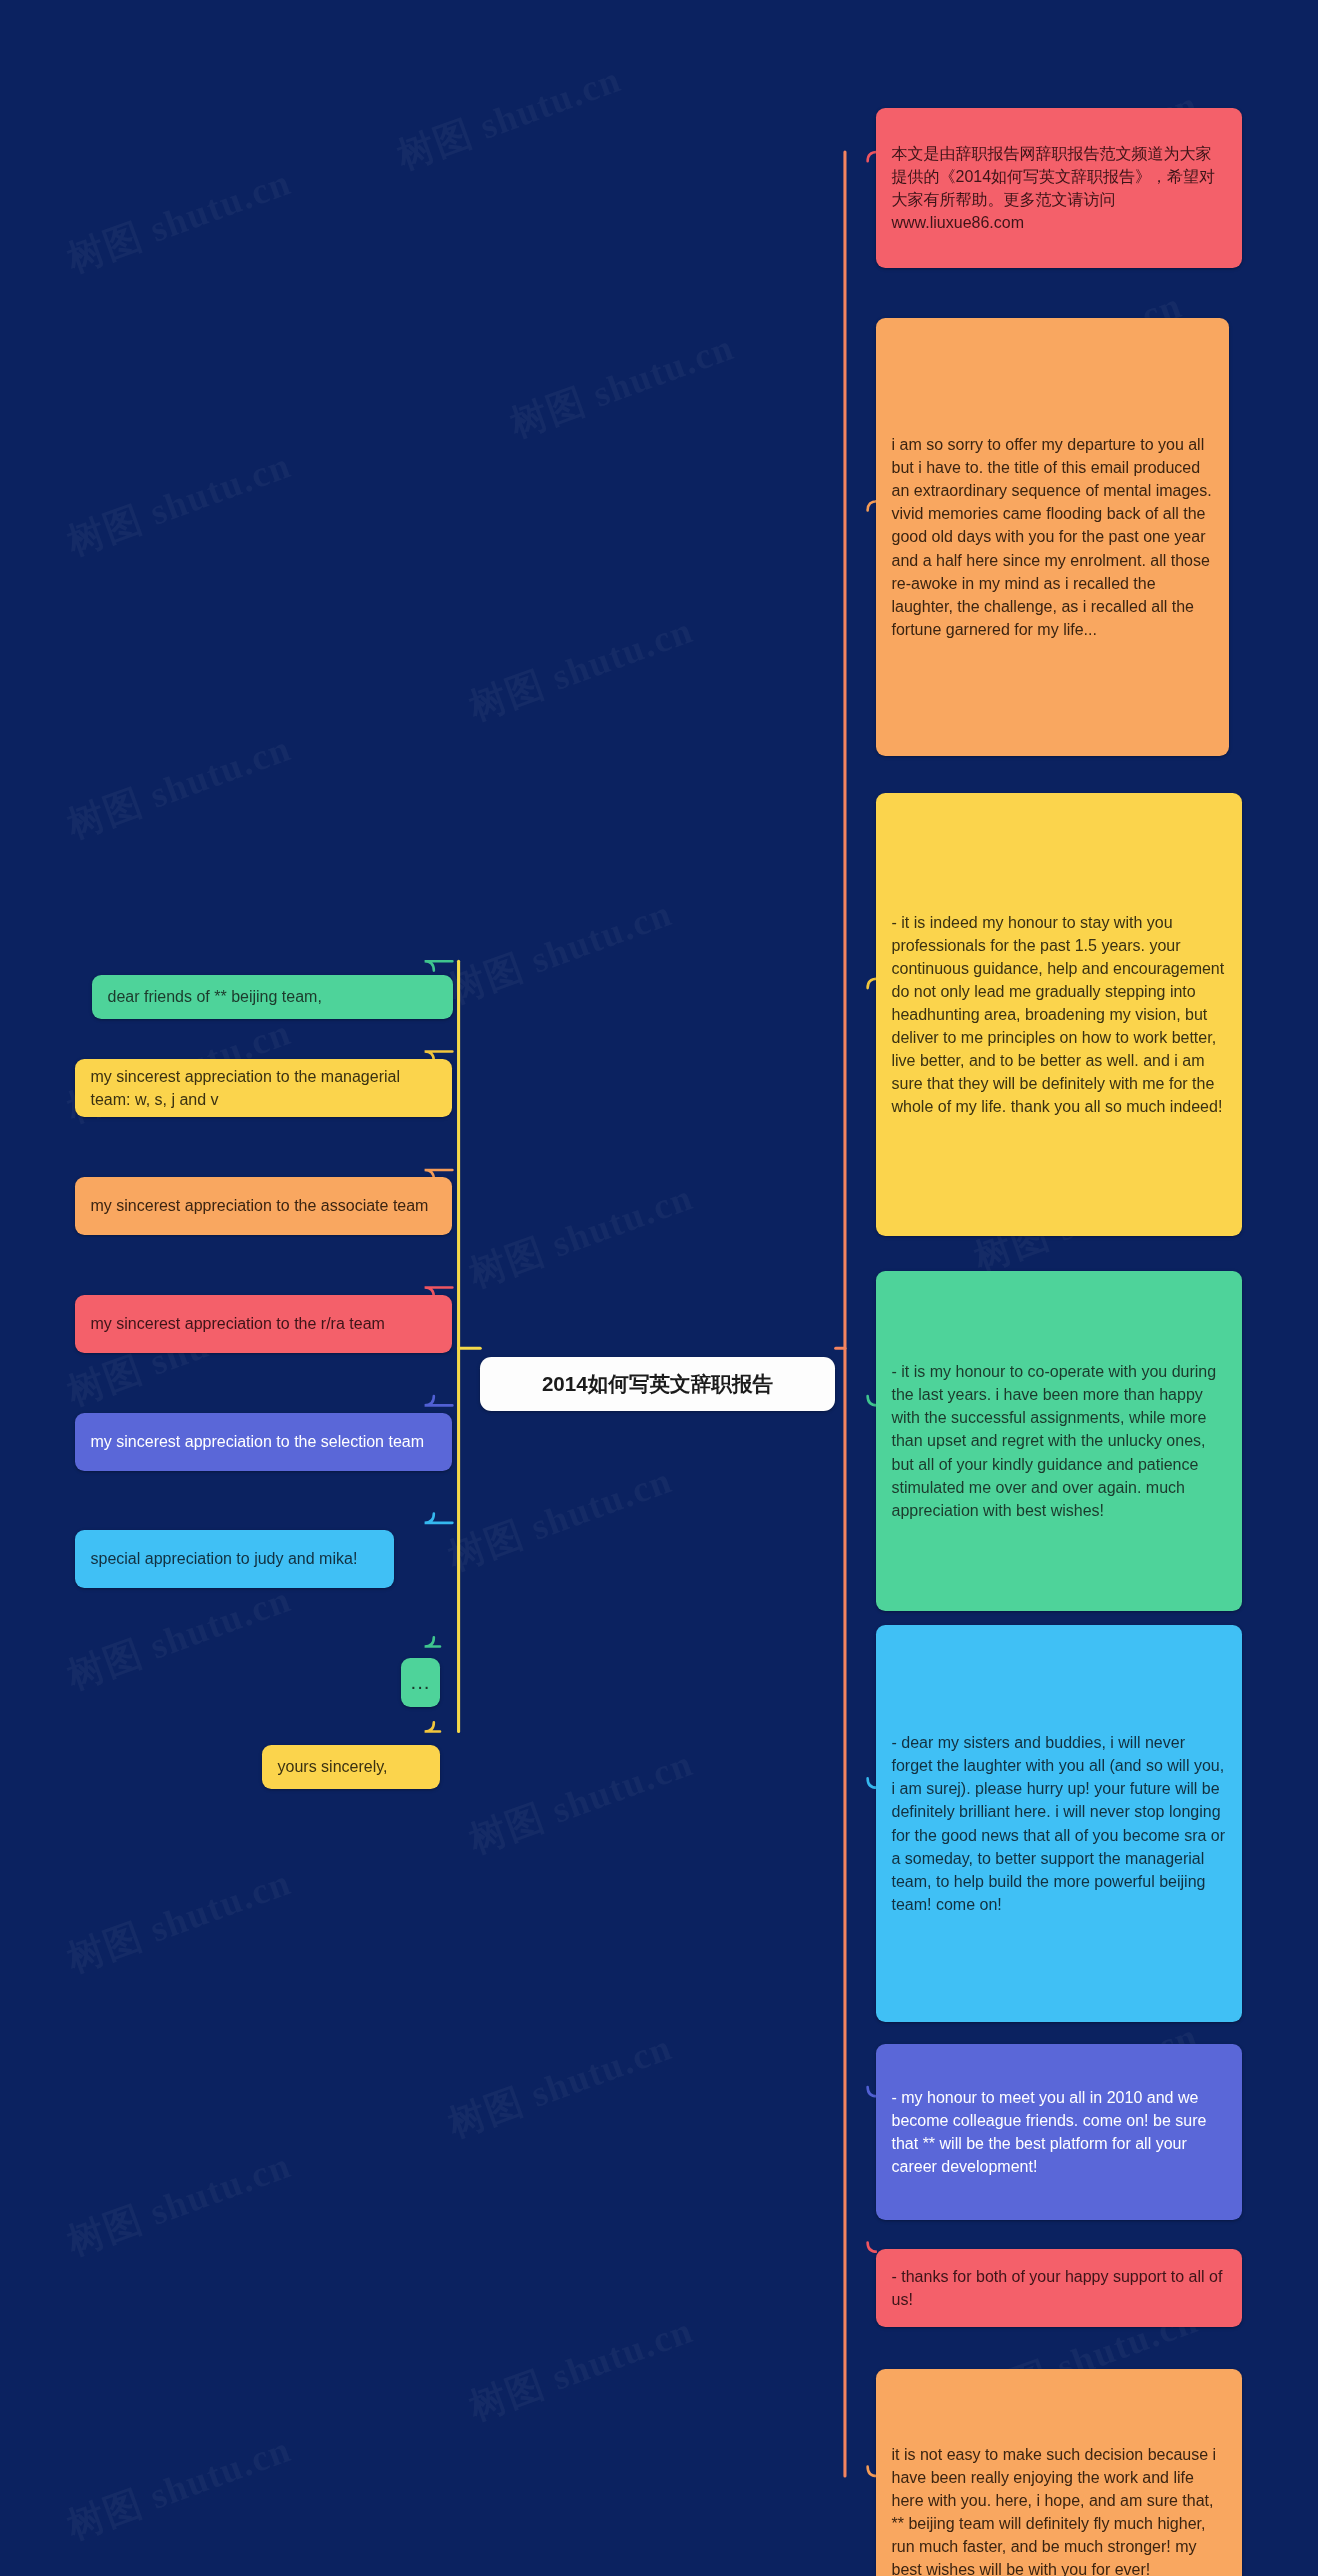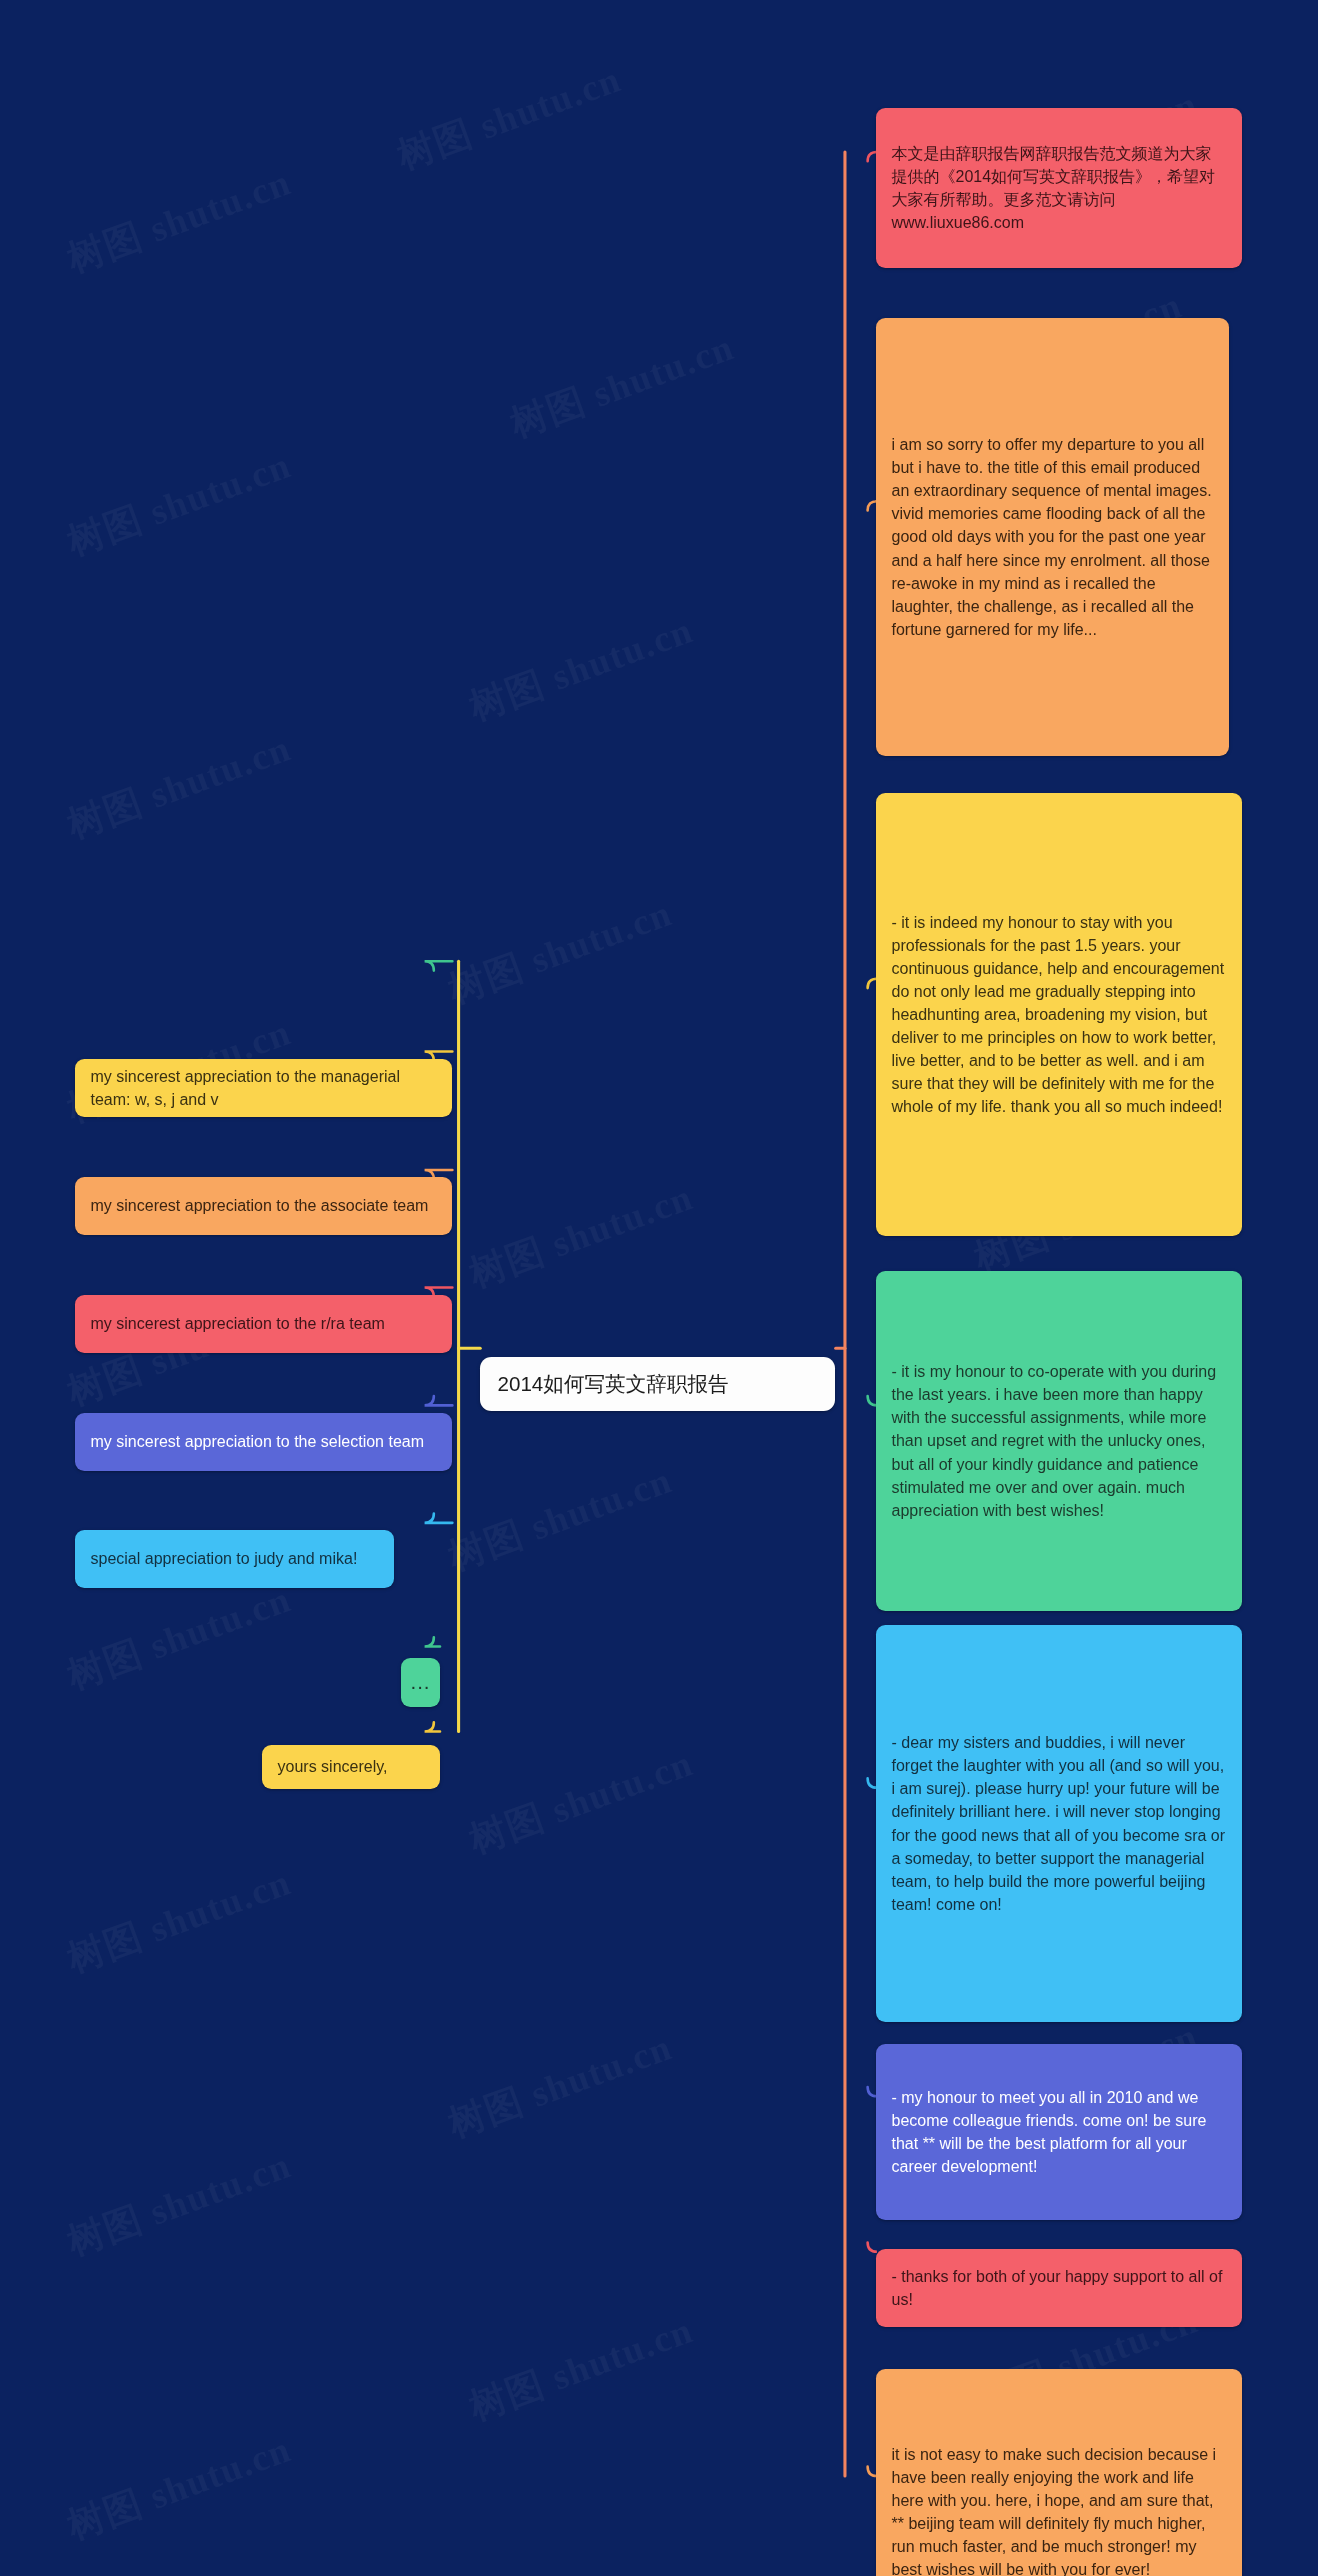--- a/index.html
+++ b/index.html
@@ -58,23 +58,24 @@
   }
   .root {
     background: #fdfdfd;
     border-radius: 11.3px;
     padding: 13.4px 17.5px;
     justify-content: center;
   }
   .root .txt {
     font-size: 20.6px;
     color: #1b1b1b;
-    text-align: left;
+    text-align: center;
     line-height: 1.2;
     white-space: nowrap;
+    font-weight: bold;
   }
   .leaf {
     padding: 12.4px 15.5px;
   }
   .dots {
     justify-content: center;
     padding: 0;
   }
   .dots .txt {
     text-align: center;
@@ -135,20 +136,23 @@
       <path d="M 1700 295 L 1702 295 Q 1684 295 1684 313" fill="none" stroke="#ef5560" stroke-width="5" stroke-linecap="round"></path>
       <path d="M 1700 973 L 1702 973 Q 1684 973 1684 991" fill="none" stroke="#f59c56" stroke-width="5" stroke-linecap="round"></path>
       <path d="M 1700 1900 L 1702 1900 Q 1684 1900 1684 1918" fill="none" stroke="#f2c63c" stroke-width="5" stroke-linecap="round"></path>
       <path d="M 1700 2728 L 1702 2728 Q 1684 2728 1684 2710" fill="none" stroke="#3fc58e" stroke-width="5" stroke-linecap="round"></path>
       <path d="M 1700 3470 L 1702 3470 Q 1684 3470 1684 3452" fill="none" stroke="#35b8ef" stroke-width="5" stroke-linecap="round"></path>
       <path d="M 1700 4069 L 1702 4069 Q 1684 4069 1684 4051" fill="none" stroke="#5160d4" stroke-width="5" stroke-linecap="round"></path>
       <path d="M 1700 4371 L 1702 4371 Q 1684 4371 1684 4353" fill="none" stroke="#ef5560" stroke-width="5" stroke-linecap="round"></path>
       <path d="M 1700 4806 L 1702 4806 Q 1684 4806 1684 4788" fill="none" stroke="#f59c56" stroke-width="5" stroke-linecap="round"></path>
     </svg>
 
+  <div class="node leaf" style="left: 92px; top: 939px; width: 361px; height: 44px; background: rgb(78, 211, 154); color: rgb(28, 58, 44);">
+    <div class="txt">dear friends of ** beijing team,</div>
+  </div>
 
   <div class="node leaf" style="left: 75px; top: 1023px; width: 377px; height: 58px; background: rgb(251, 212, 76); color: rgb(58, 49, 18);">
     <div class="txt">my sincerest appreciation to the managerial team: w, s, j and v</div>
   </div>
 
   <div class="node leaf" style="left: 75px; top: 1141px; width: 377px; height: 58px; background: rgb(249, 167, 96); color: rgb(59, 36, 17);">
     <div class="txt">my sincerest appreciation to the associate team</div>
   </div>
 
   <div class="node leaf" style="left: 75px; top: 1259px; width: 377px; height: 58px; background: rgb(244, 96, 106); color: rgb(61, 20, 24);">

